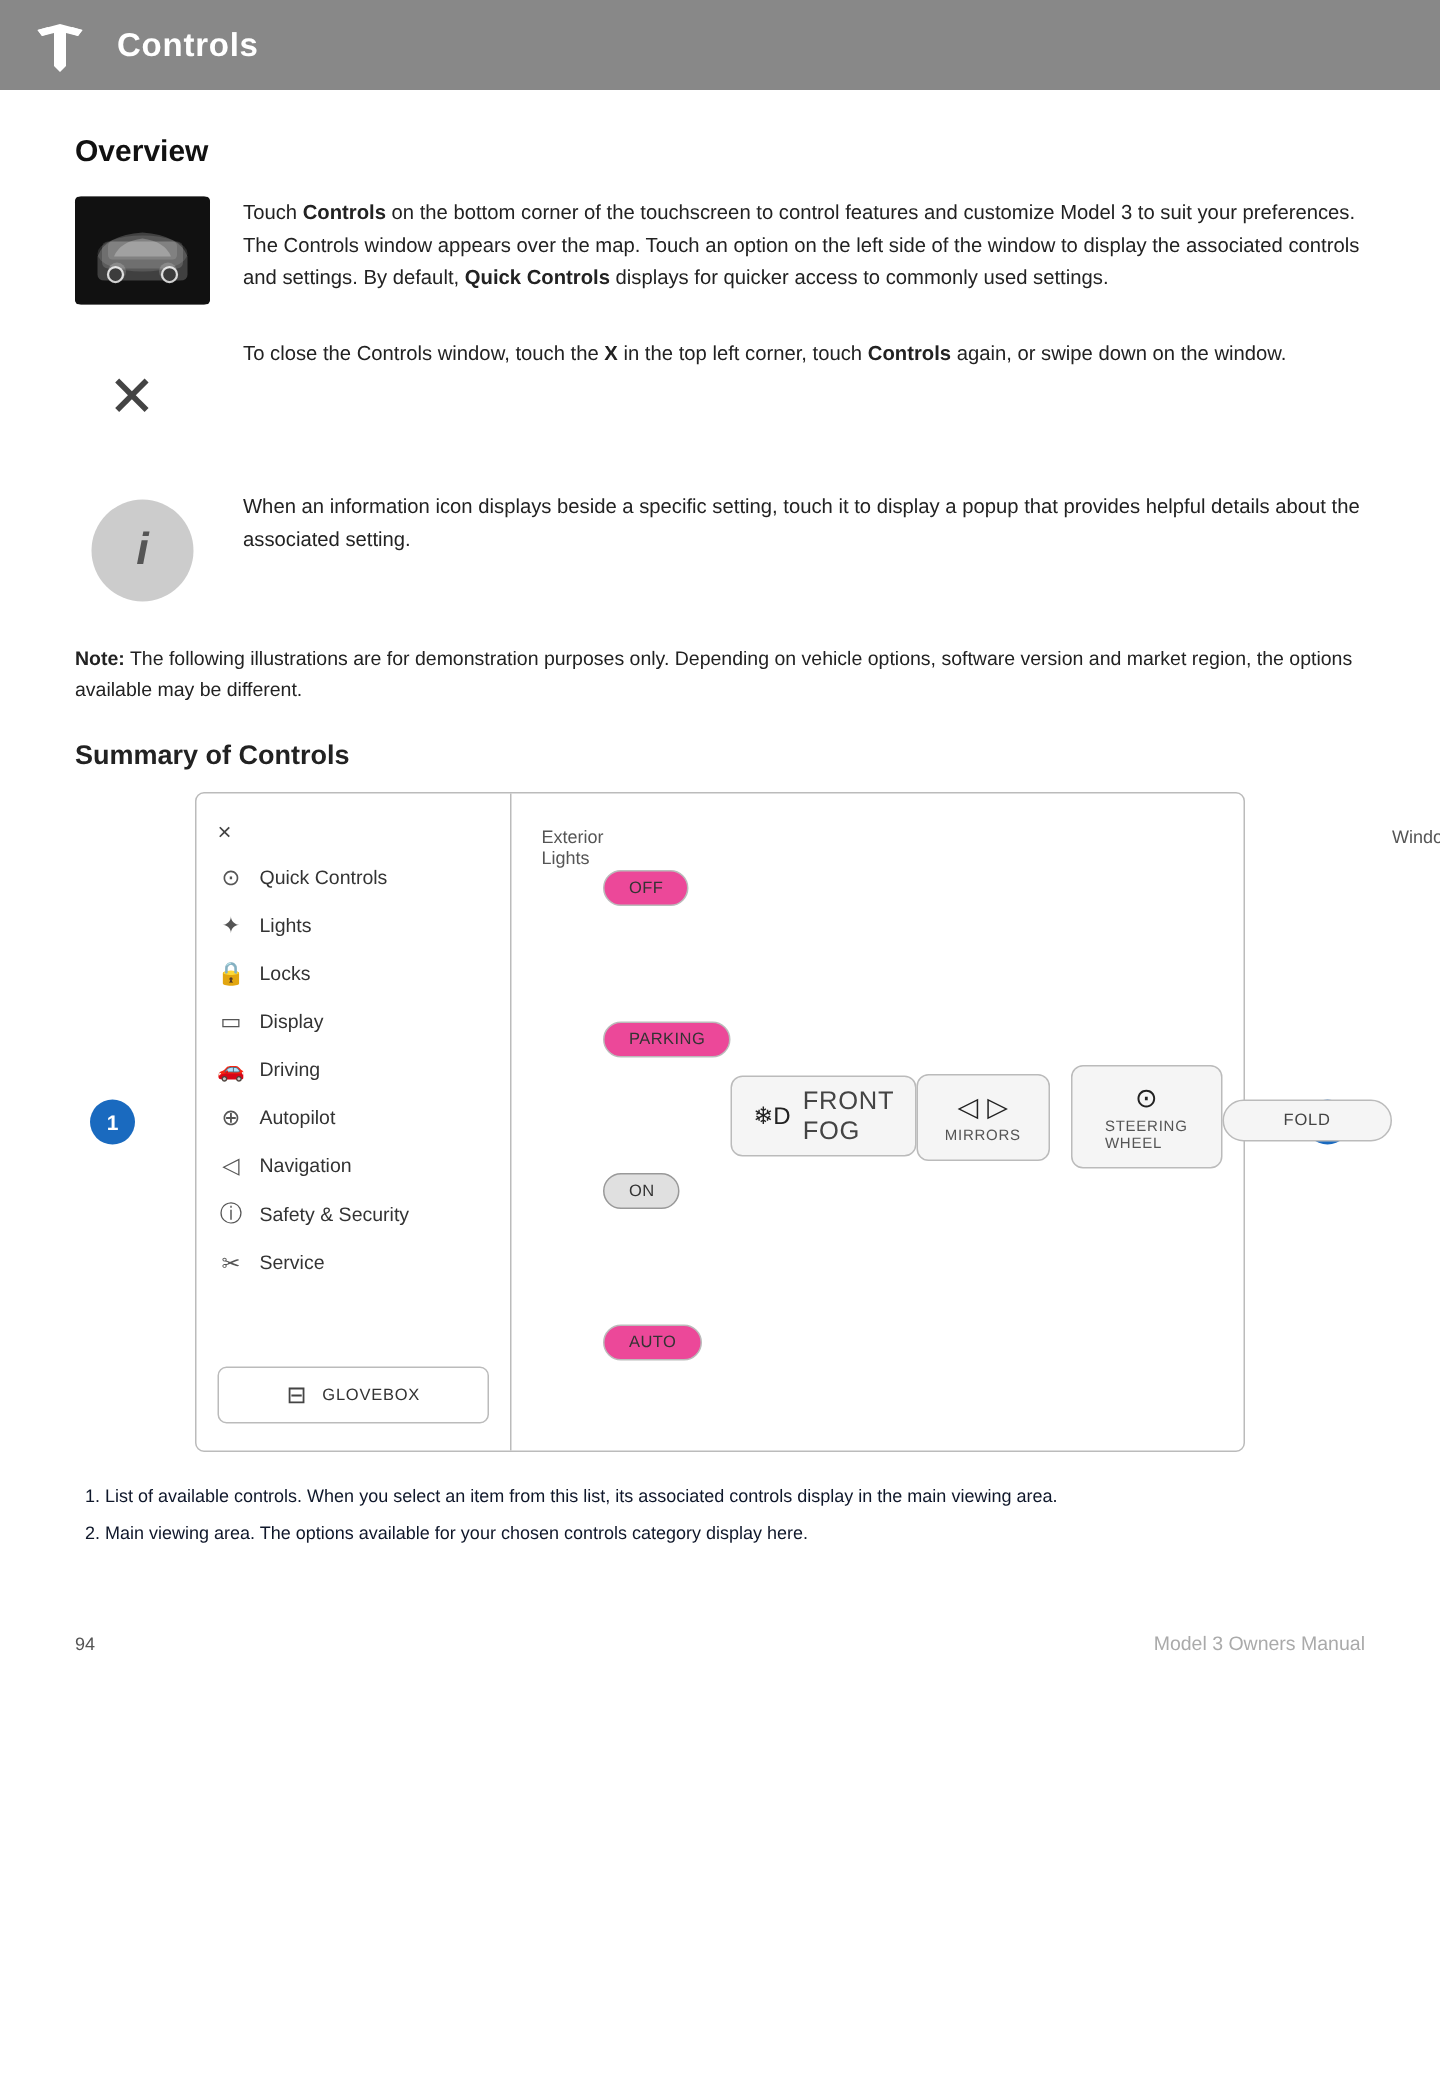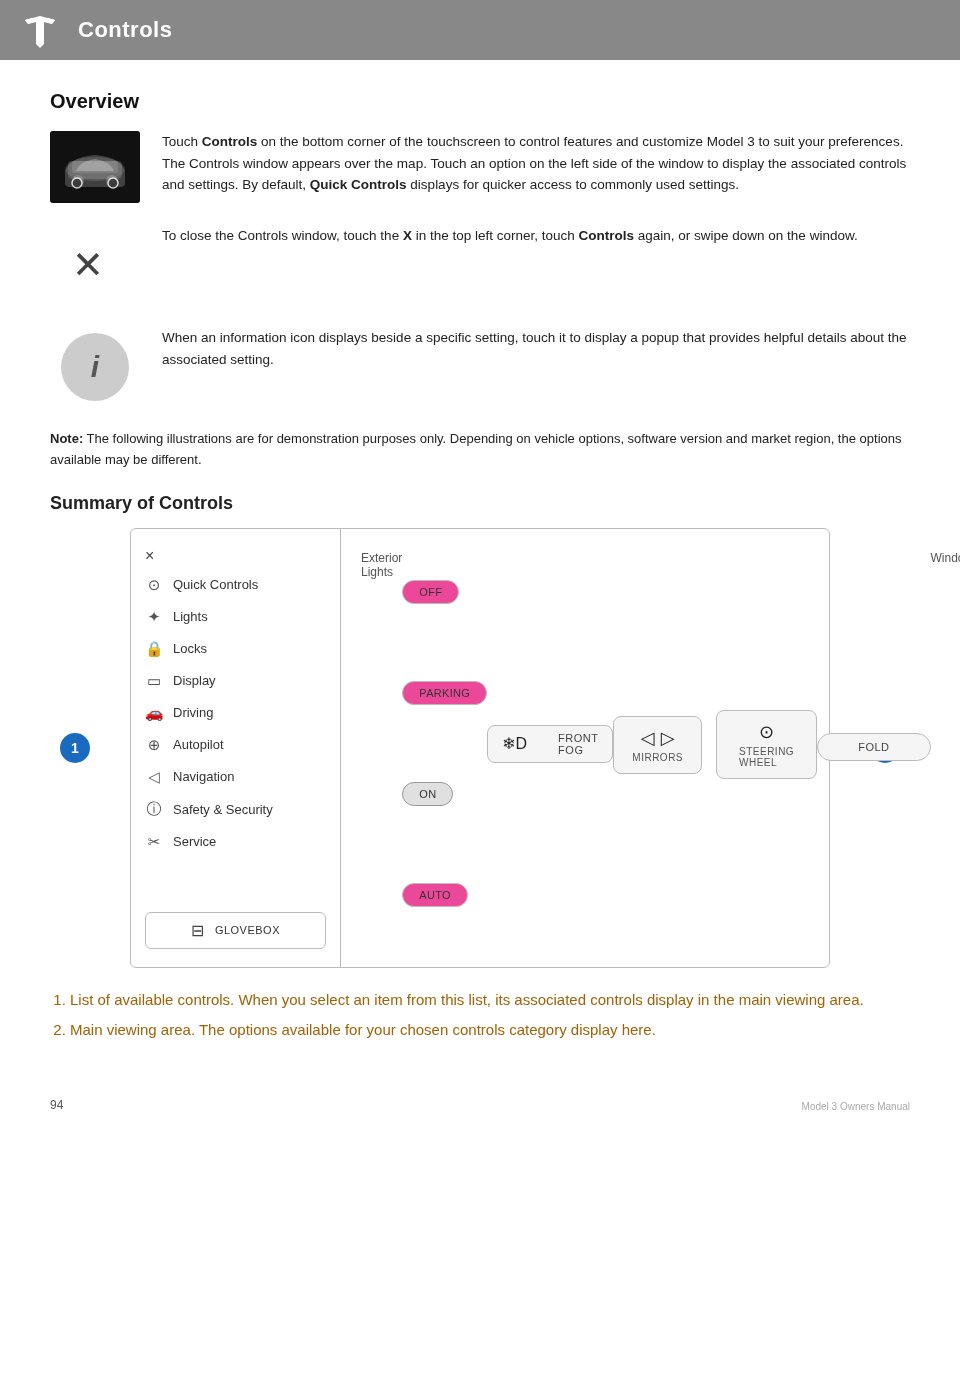--- a/index.html
+++ b/index.html
@@ -208,24 +208,23 @@
       border-radius: 8px;
       padding: 6px 14px;
       font-size: 13px;
       background: #f5f5f5;
       display: flex;
       align-items: center;
       gap: 8px;
       cursor: pointer;
     }
     .icon-btn .ibtn-label {
-      font-size: 11px;
+      font-size: 17px;
       letter-spacing: 0.5px;
       color: #444;
-      margin-left: 23px;
     }
 
     .adjustments-row {
       display: flex;
       gap: 14px;
       align-items: center;
       margin-bottom: 6px;
     }
     .adj-btn-wide {
       border: 1.5px solid #bbb;
@@ -332,41 +331,41 @@
     .callout-right {
       right: -40px;
     }
 
     
     .numbered-list {
       margin: 20px 0 0 0;
       padding: 0 0 0 20px;
     }
     .numbered-list li {
-      font-size: 15px;
+      font-size: 12px;
       line-height: 1.6;
       margin-bottom: 6px;
-      color: #a16207;
+      color: #0f172a;
     }
 
     
     .footer {
       display: flex;
       justify-content: space-between;
       align-items: flex-end;
       padding: 10px 50px 10px 50px;
       margin-top: 10px;
     }
     .footer-page {
       font-size: 12px;
       color: #555;
       font-weight: normal;
     }
     .footer-watermark {
-      font-size: 10px;
+      font-size: 13px;
       color: #aaa;
     }
   </style>
 </head>
 <body>
 
 <div class="header">
   <svg class="tesla-logo" viewBox="0 0 40 40">
     <polygon points="20,6 35,10 32,14 24,12 24,34 20,38 16,34 16,12 8,14 5,10" fill="white"></polygon>
     <polygon points="5,10 12,8 14,12 8,14" fill="white"></polygon>

